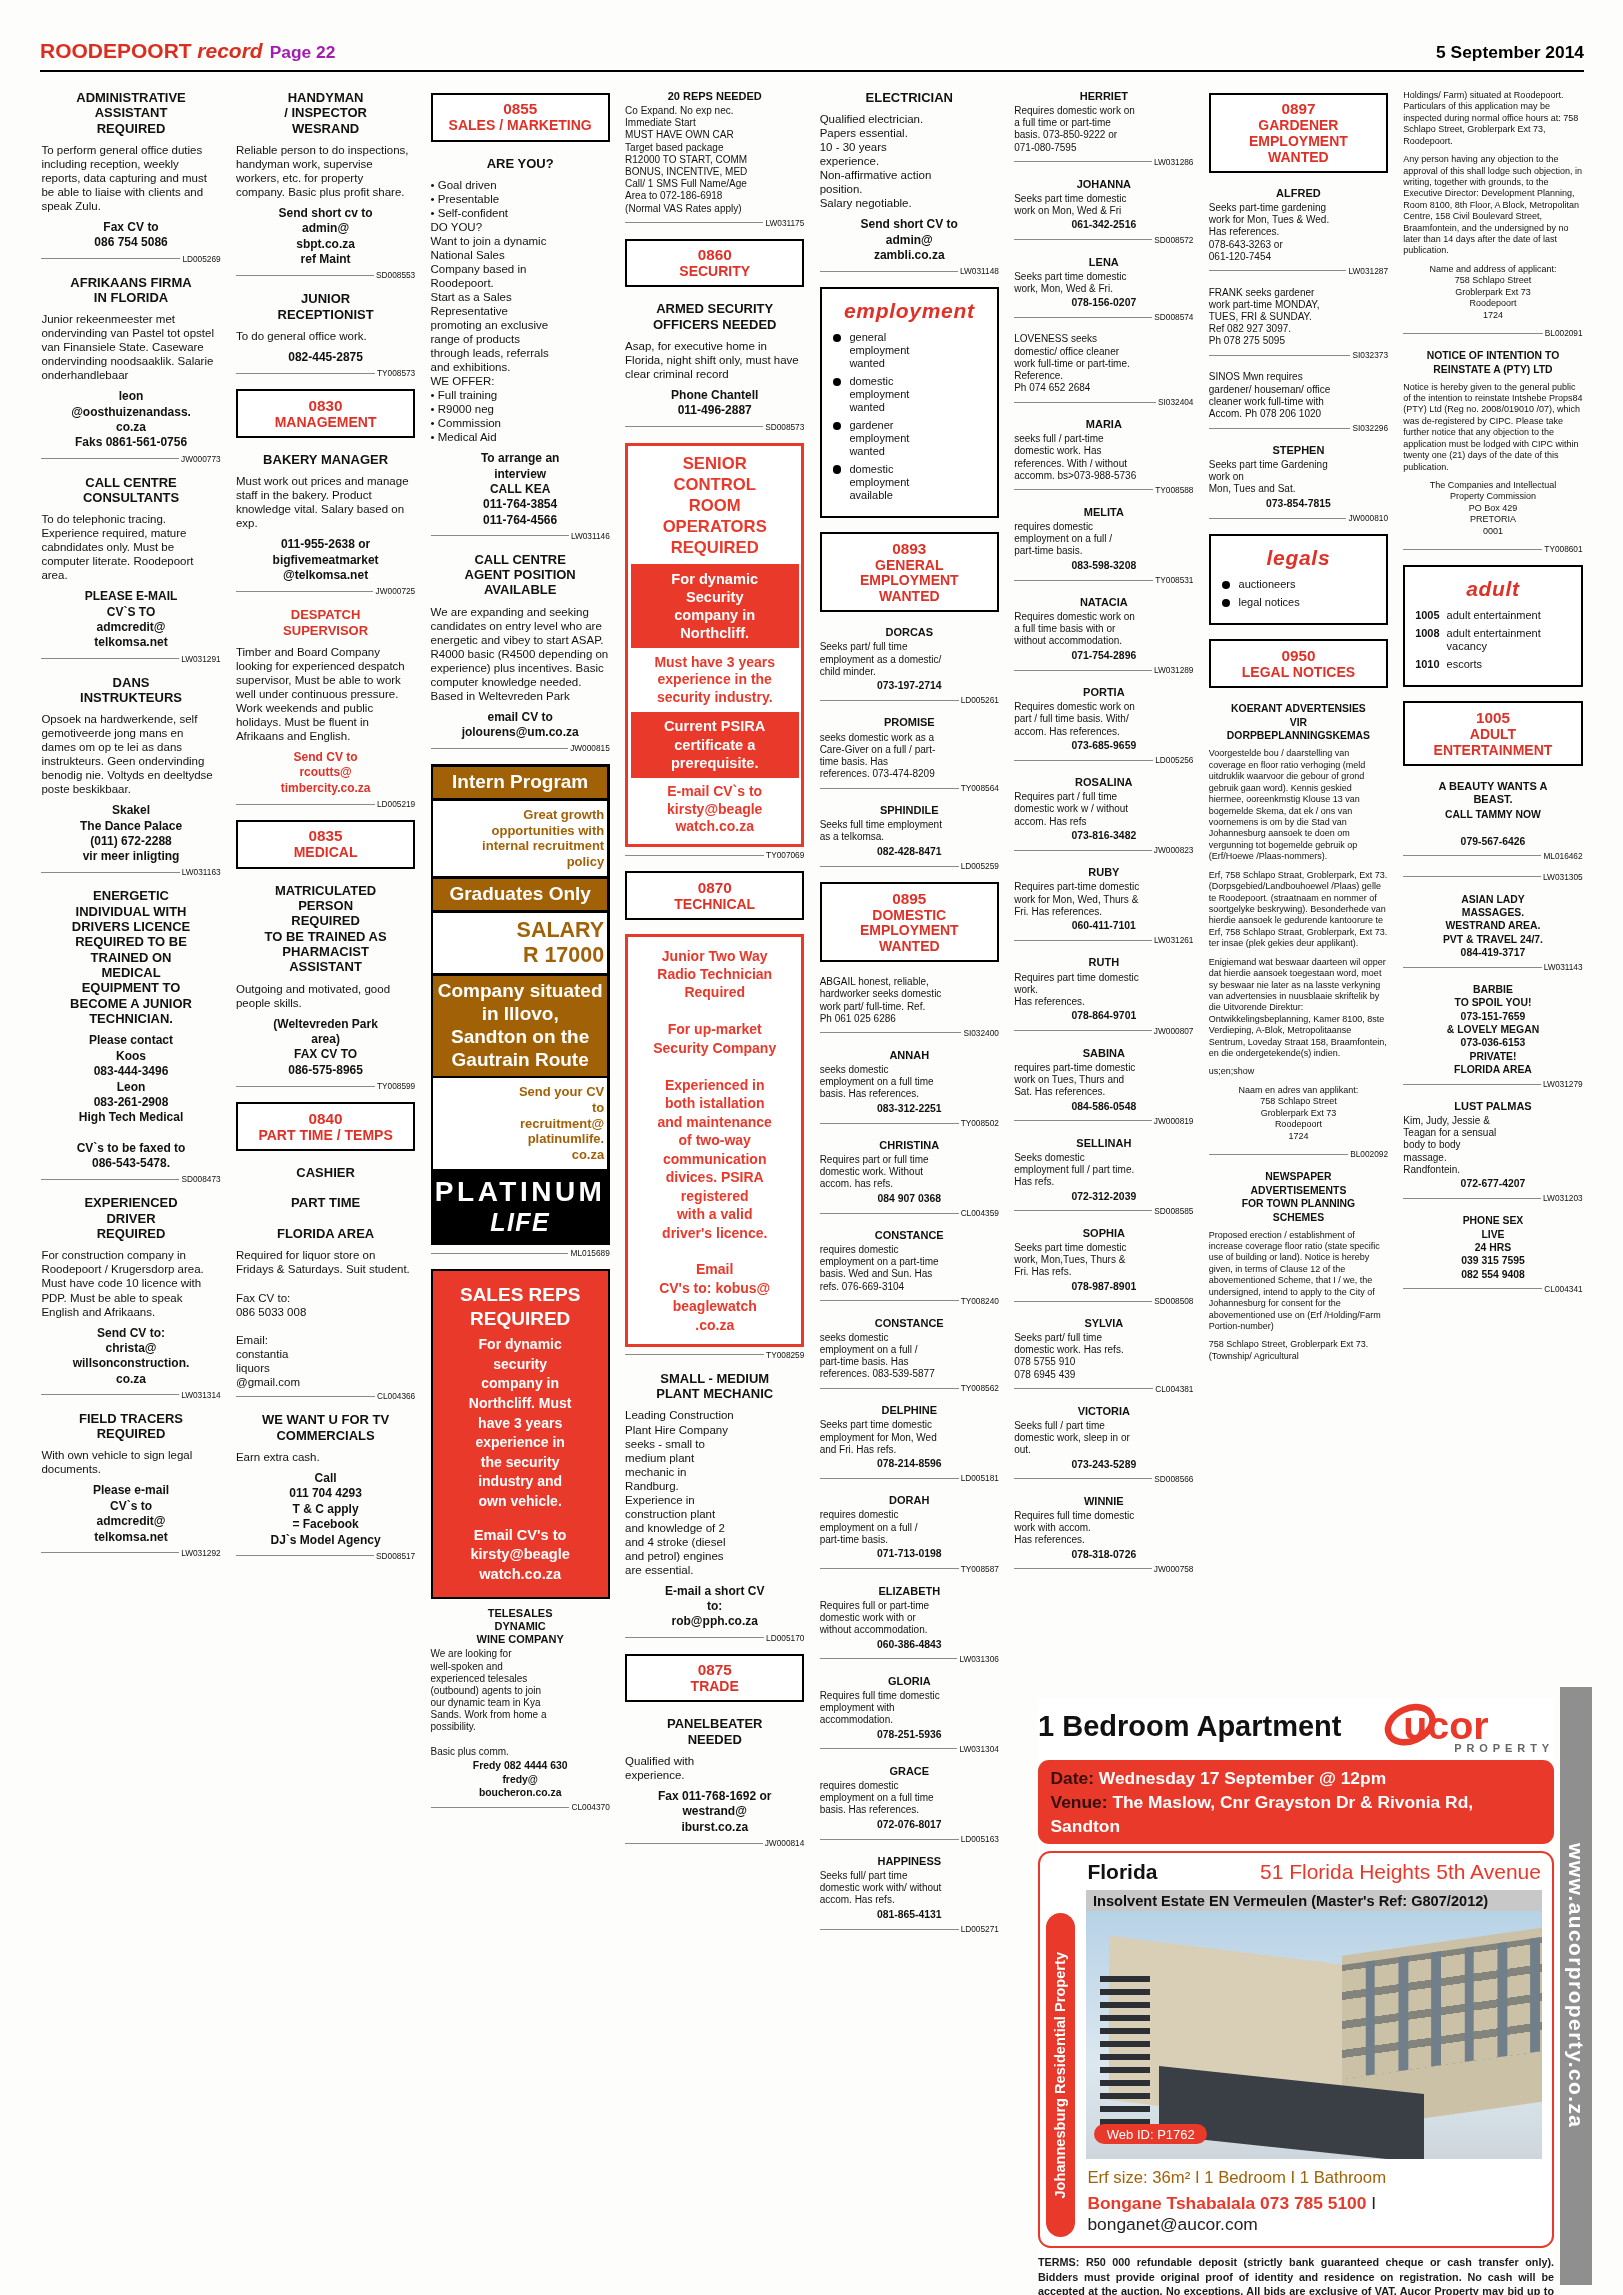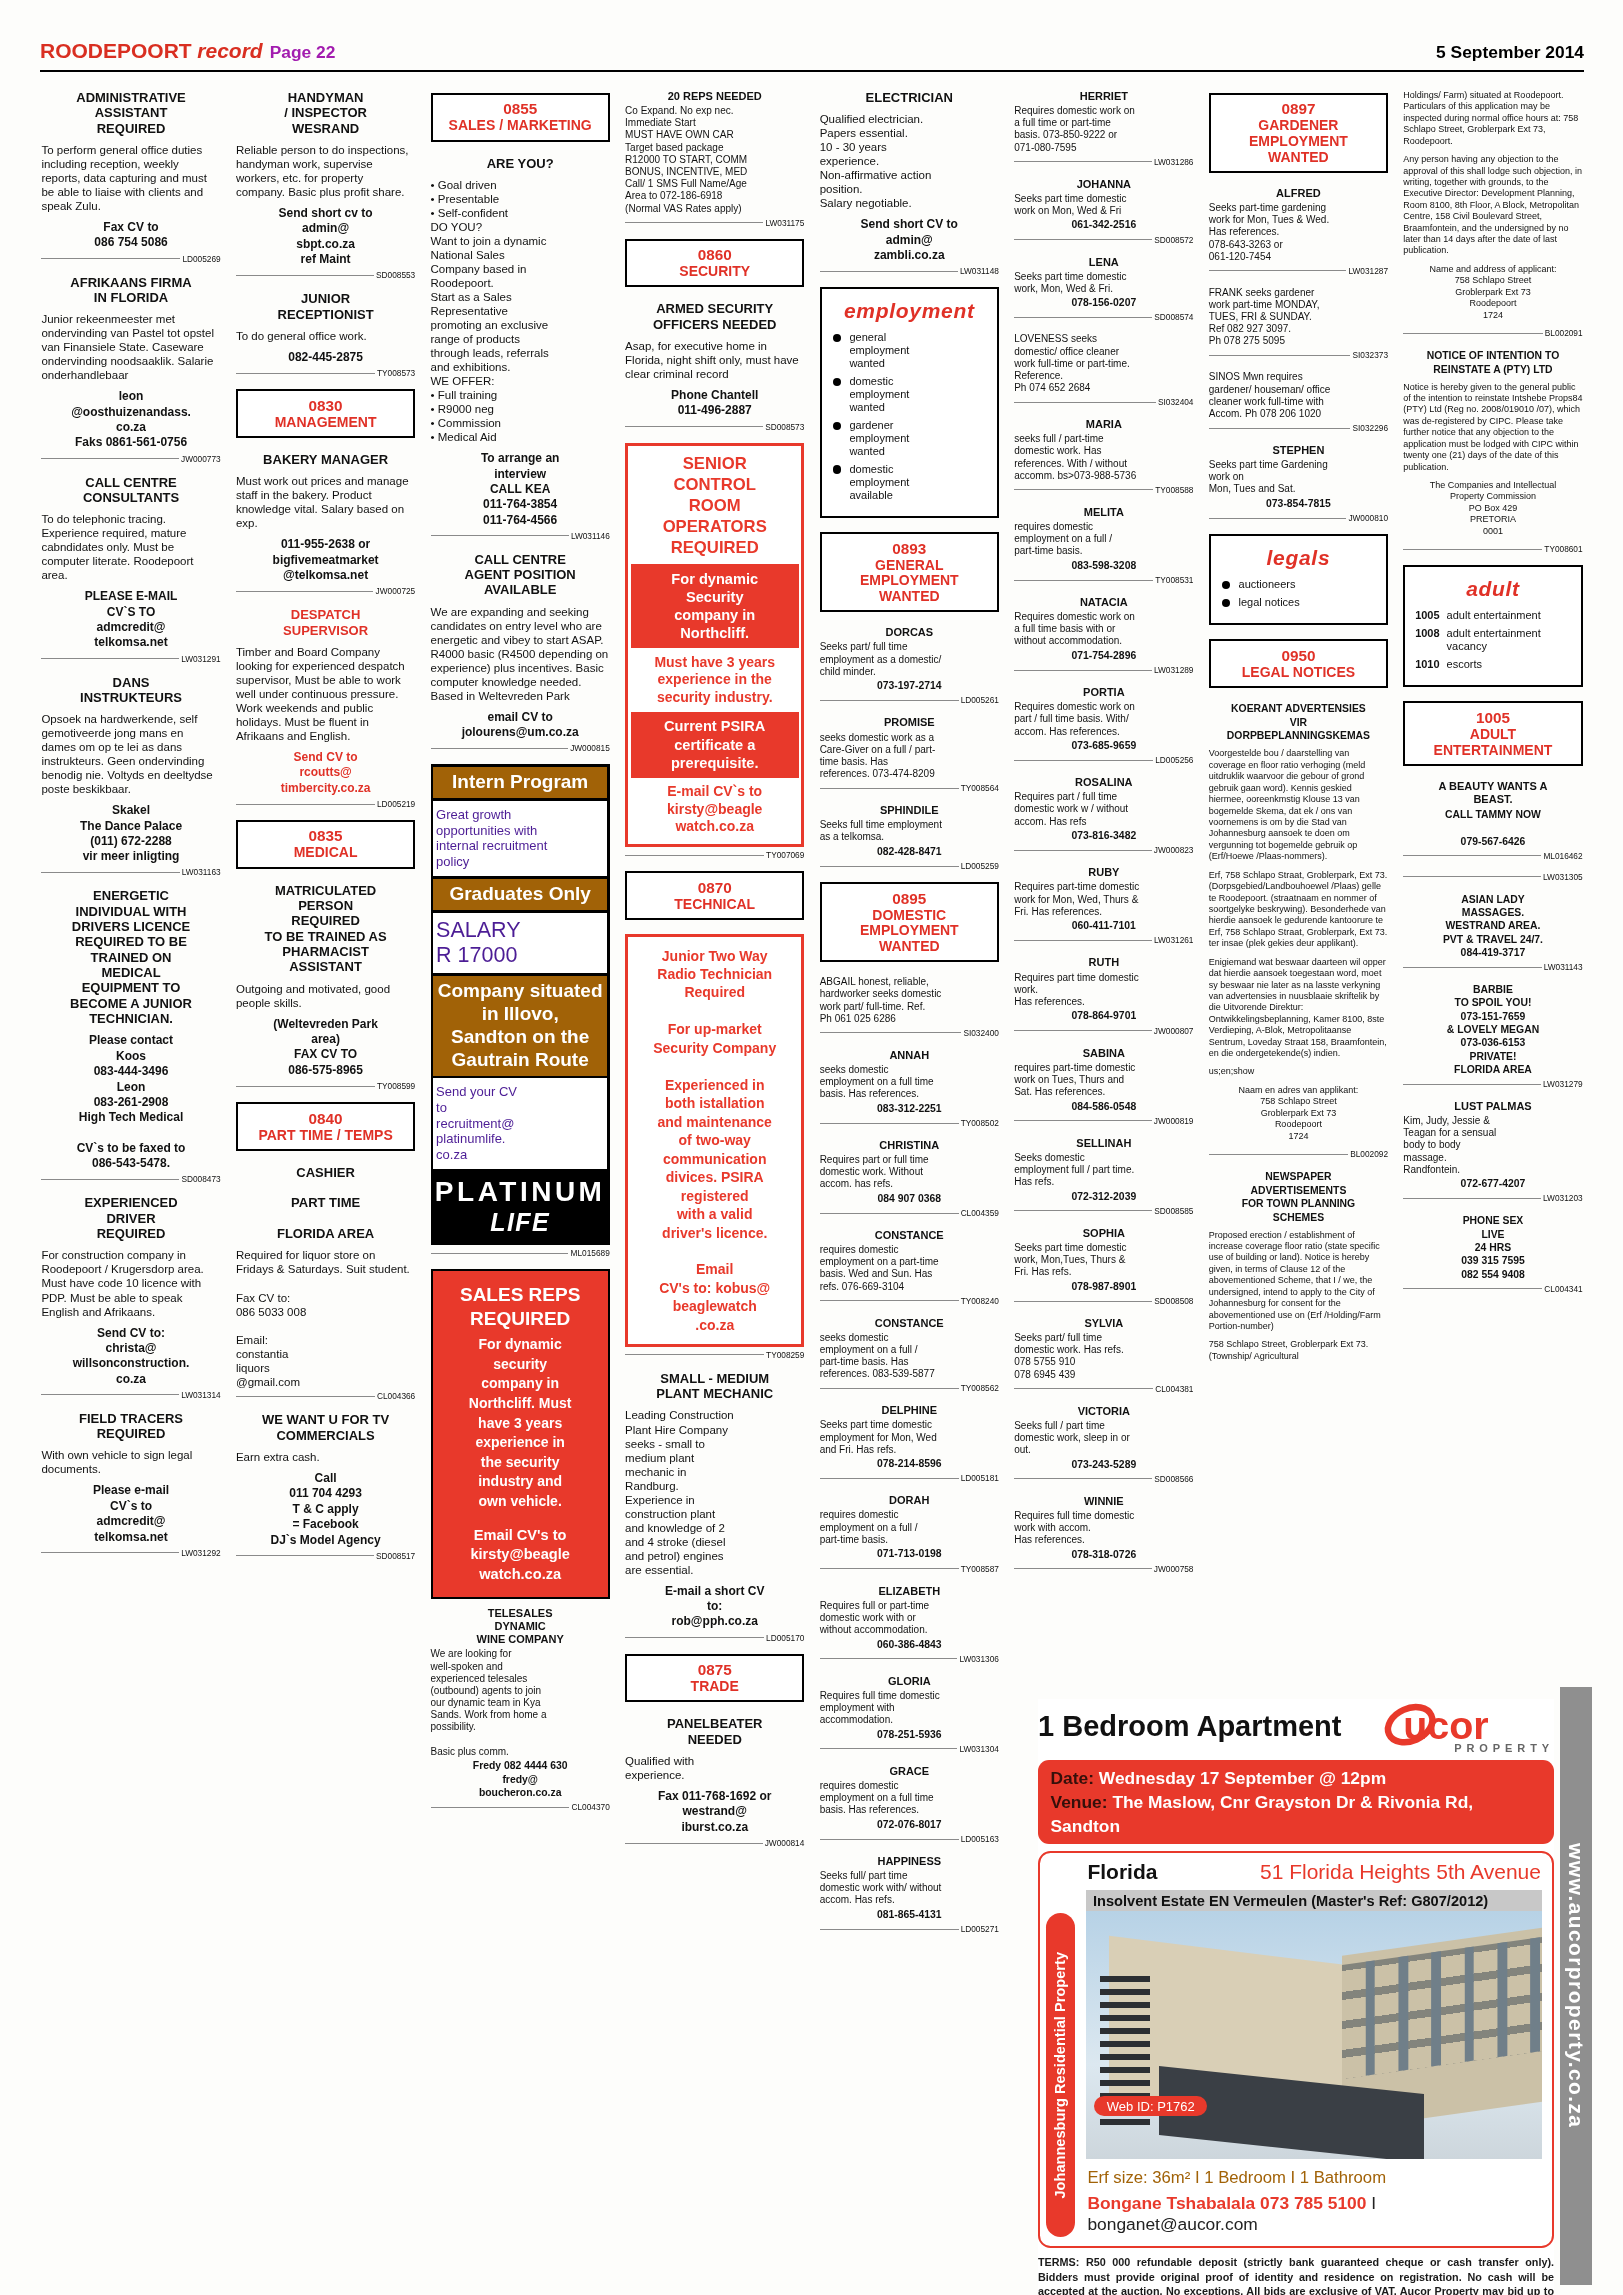--- a/index.html
+++ b/index.html
@@ -39,21 +39,21 @@
   .redbox-solid .rb-body{font-weight:bold;font-size:14px;line-height:1.4;white-space:pre-line;}
   .redbox-solid .rb-foot{font-weight:bold;font-size:14.6px;line-height:1.35;white-space:pre-line;margin-top:14px;}
   .redbox-striped{border:3.5px solid #e8392b;background:#fff;text-align:center;margin:11px 1.4px 1.4px;padding:2.8px;}
   .rb-part{font-weight:bold;white-space:pre-line;padding:5.6px 2.8px;line-height:1.25;}
   .rb-part.head{color:#e8392b;background:#fff;font-size:16.7px;}
   .rb-part.wr{color:#fff;background:#e8392b;font-size:14.6px;}
   .rb-part.rw{color:#e8392b;background:#fff;font-size:14px;}
   .redbox-outline{border:3.5px solid #e8392b;background:#fff;color:#e8392b;text-align:center;font-weight:bold;font-size:14px;line-height:1.32;white-space:pre-line;padding:9.7px 4.2px;margin:11px 1.4px 1.4px;}
   .blackbox{background:#000;margin:11px 1.4px 1.4px;padding:2.8px;}
   .bb-bar{background:#a16207;color:#fff;font-weight:bold;text-align:center;font-size:19px;padding:4.2px 1.4px;white-space:pre-line;line-height:1.2;}
-  .bb-white{background:#fff;color:#4c1d95;font-weight:normal;text-align:left;font-size:13px;line-height:1.22;padding:5.6px 2.8px;margin:2.8px 0;white-space:pre-line;}
+  .bb-white{background:#fff;color:#a16207;font-weight:bold;text-align:right;font-size:13px;line-height:1.22;padding:5.6px 2.8px;margin:2.8px 0;white-space:pre-line;}
   .bb-white.big{font-size:21.5px;line-height:1.15;}
   .bb-brand{color:#fff;text-align:center;padding:4.2px 0 5.6px;}
   .bb-brand .b1{font-weight:bold;font-size:28px;letter-spacing:3.5px;}
   .bb-brand .b2{font-weight:bold;font-style:italic;font-size:25px;letter-spacing:1.4px;}
   .legal-heading{font-weight:bold;text-align:center;font-size:10.4px;line-height:1.3;white-space:pre-line;margin-bottom:5.6px;}
   .legal-para{font-size:9px;line-height:1.27;white-space:pre-line;margin-bottom:7px;}
   .legal-para.center{text-align:center;}
   
   .aucor{position:absolute;left:1038px;top:1699px;width:516px;height:591px;background:#fff;}
   .au-head{display:flex;justify-content:space-between;align-items:flex-start;}
@@ -70,21 +70,21 @@
   .au-row1{display:flex;justify-content:space-between;align-items:baseline;padding:1.4px 1.4px 5.6px;}
   .au-area{font-weight:bold;font-size:21px;}
   .au-addr{color:#e8392b;font-size:21px;}
   .au-estate{background:#c8c8c8;font-weight:bold;font-size:14.6px;padding:2.8px 7px;}
   .au-photo{position:relative;height:248px;background:linear-gradient(#b7d2e6,#dce8f0 62%,#cdd6dc);overflow:hidden;}
   .bld1{position:absolute;left:5%;top:16%;width:54%;height:66%;background:#d9cfb6;transform:skewY(7deg);}
   .bld2{position:absolute;right:-2%;top:12%;width:46%;height:70%;background:#cbc1a7;transform:skewY(-8deg);}
   .bldwin{position:absolute;right:0;top:16%;width:44%;height:46%;background:repeating-linear-gradient(90deg,transparent 0 23.6px,#5a6f82 23.6px 33px),repeating-linear-gradient(0deg,transparent 0 21px,rgba(40,55,70,.55) 21px 29px);transform:skewY(-8deg);opacity:.8;}
   .garage{position:absolute;left:16%;bottom:4%;width:58%;height:28%;background:#3a3f45;transform:skewY(6deg);}
   .stairs{position:absolute;left:3%;top:26%;width:11%;height:60%;background:repeating-linear-gradient(180deg,#2c2f33 0 6.2px,rgba(0,0,0,0) 6.2px 13px);}
-  .au-webid{position:absolute;left:8.3px;bottom:43px;background:#e8392b;color:#fff;font-size:13px;padding:2.8px 12.5px;border-radius:10.4px;}
+  .au-webid{position:absolute;left:8.3px;bottom:15px;background:#e8392b;color:#fff;font-size:13px;padding:2.8px 12.5px;border-radius:10.4px;}
   .au-specs{font-size:16.7px;padding:8.3px 1.4px 2.8px;color:#a16207;}
   .au-agent{font-size:17.4px;padding:2.8px 1.4px;}
   .au-agent-name,.au-agent-phone{color:#e8392b;font-weight:bold;}
   .au-agent-email{color:#222;}
   .au-terms{font-size:10.8px;font-weight:600;text-align:justify;margin-top:7px;line-height:1.32;color:#1a1a1a;}
   .aucor-strip{position:absolute;left:1560px;top:1687px;width:32px;height:598px;background:#8f8f8f;display:flex;align-items:center;justify-content:center;}
   .aucor-strip span{writing-mode:vertical-rl;color:#fff;font-weight:bold;font-size:21px;letter-spacing:1.4px;white-space:nowrap;}
 </style>
 </head>
 <body>

